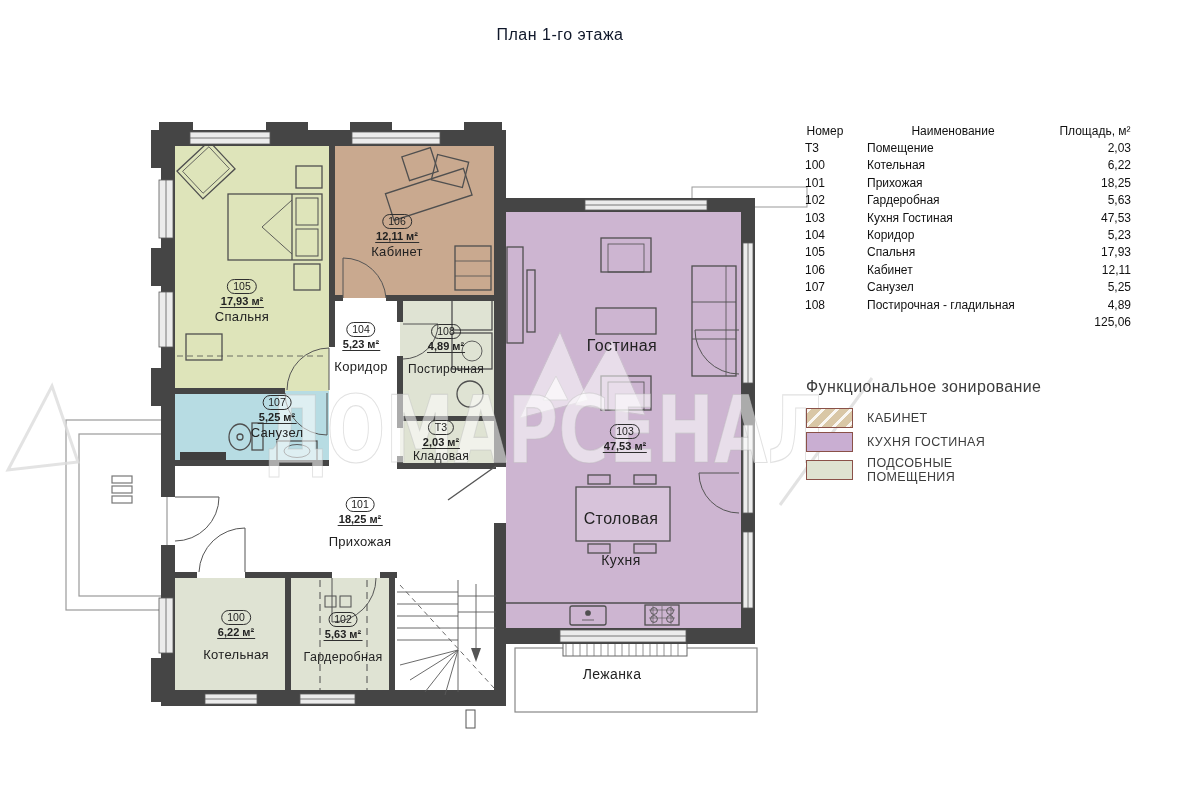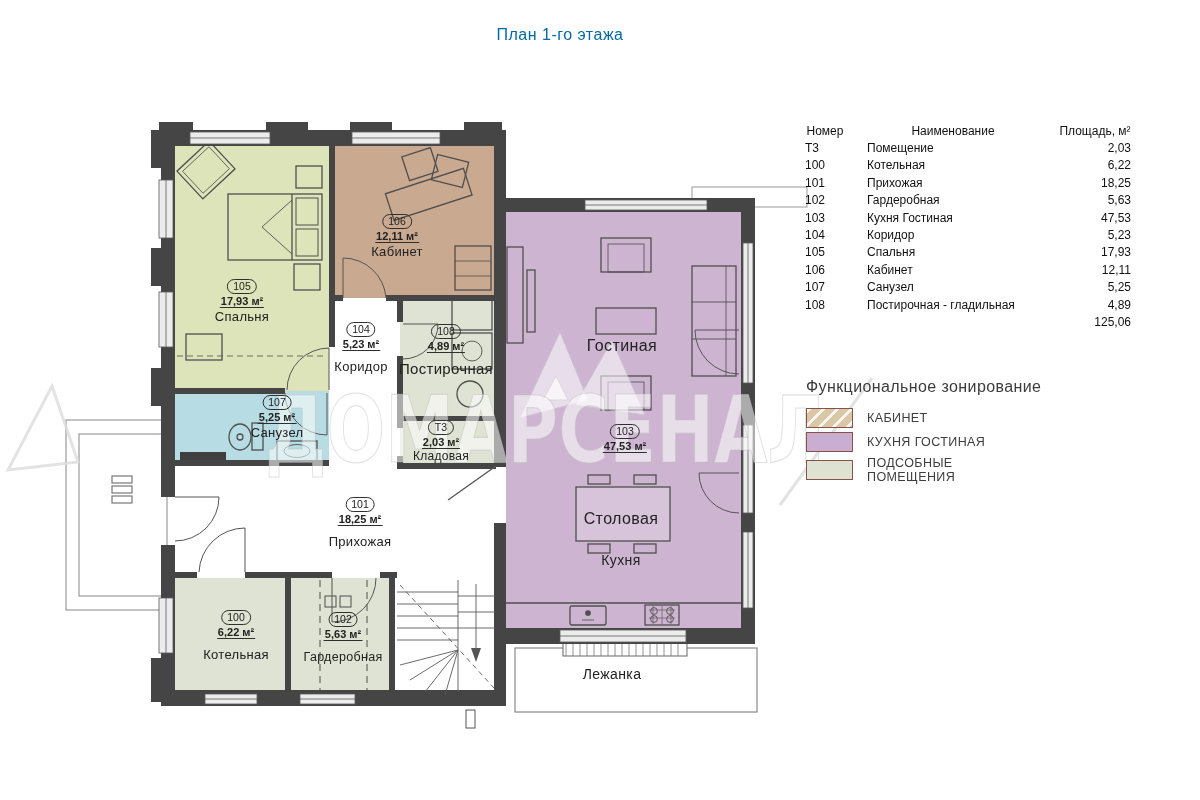--- a/index.html
+++ b/index.html
@@ -3,21 +3,21 @@
 <meta charset="utf-8">
 <style>
   html,body{margin:0;padding:0;}
   body{
     width:1200px;height:800px;position:relative;overflow:hidden;background:#ffffff;
     font-family:"Liberation Sans","DejaVu Sans",sans-serif;color:#222;
   }
   .stage{position:absolute;inset:0;}
   .page-title{
     position:absolute;left:560px;top:26px;transform:translateX(-50%);
-    font-size:16px;letter-spacing:.5px;color:#0369a1;white-space:nowrap;
+    font-size:16px;letter-spacing:.5px;color:#0f172a;white-space:nowrap;
   }
   .plan-svg{position:absolute;left:0;top:0;width:1200px;height:800px;}
 
   
   .rlabel{
     position:absolute;transform:translateX(-50%);text-align:center;
     color:#222;line-height:14px;z-index:5;white-space:nowrap;
   }
   .rlabel .num{
     display:inline-block;border:1.2px solid #2f2f2f;border-radius:12px;
@@ -292,21 +292,21 @@
     <span class="name">Кабинет</span>
   </div>
   <div class="rlabel" style="left:361px;top:321px">
     <span class="num">104</span>
     <span class="area"><span>5,23 м²</span></span>
     <span class="name gap">Коридор</span>
   </div>
   <div class="rlabel" style="left:446px;top:323px">
     <span class="num">108</span>
     <span class="area"><span>4,89 м²</span></span>
-    <span class="name gap" style="font-size:15px">Постирочная</span>
+    <span class="name gap" style="font-size:12px">Постирочная</span>
   </div>
   <div class="rlabel" style="left:277px;top:394px">
     <span class="num">107</span>
     <span class="area"><span>5,25 м²</span></span>
     <span class="name">Санузел</span>
   </div>
   <div class="rlabel" style="left:441px;top:419px">
     <span class="num">Т3</span>
     <span class="area"><span>2,03 м²</span></span>
     <span class="name" style="font-size:12px;margin-top:0">Кладовая</span>

